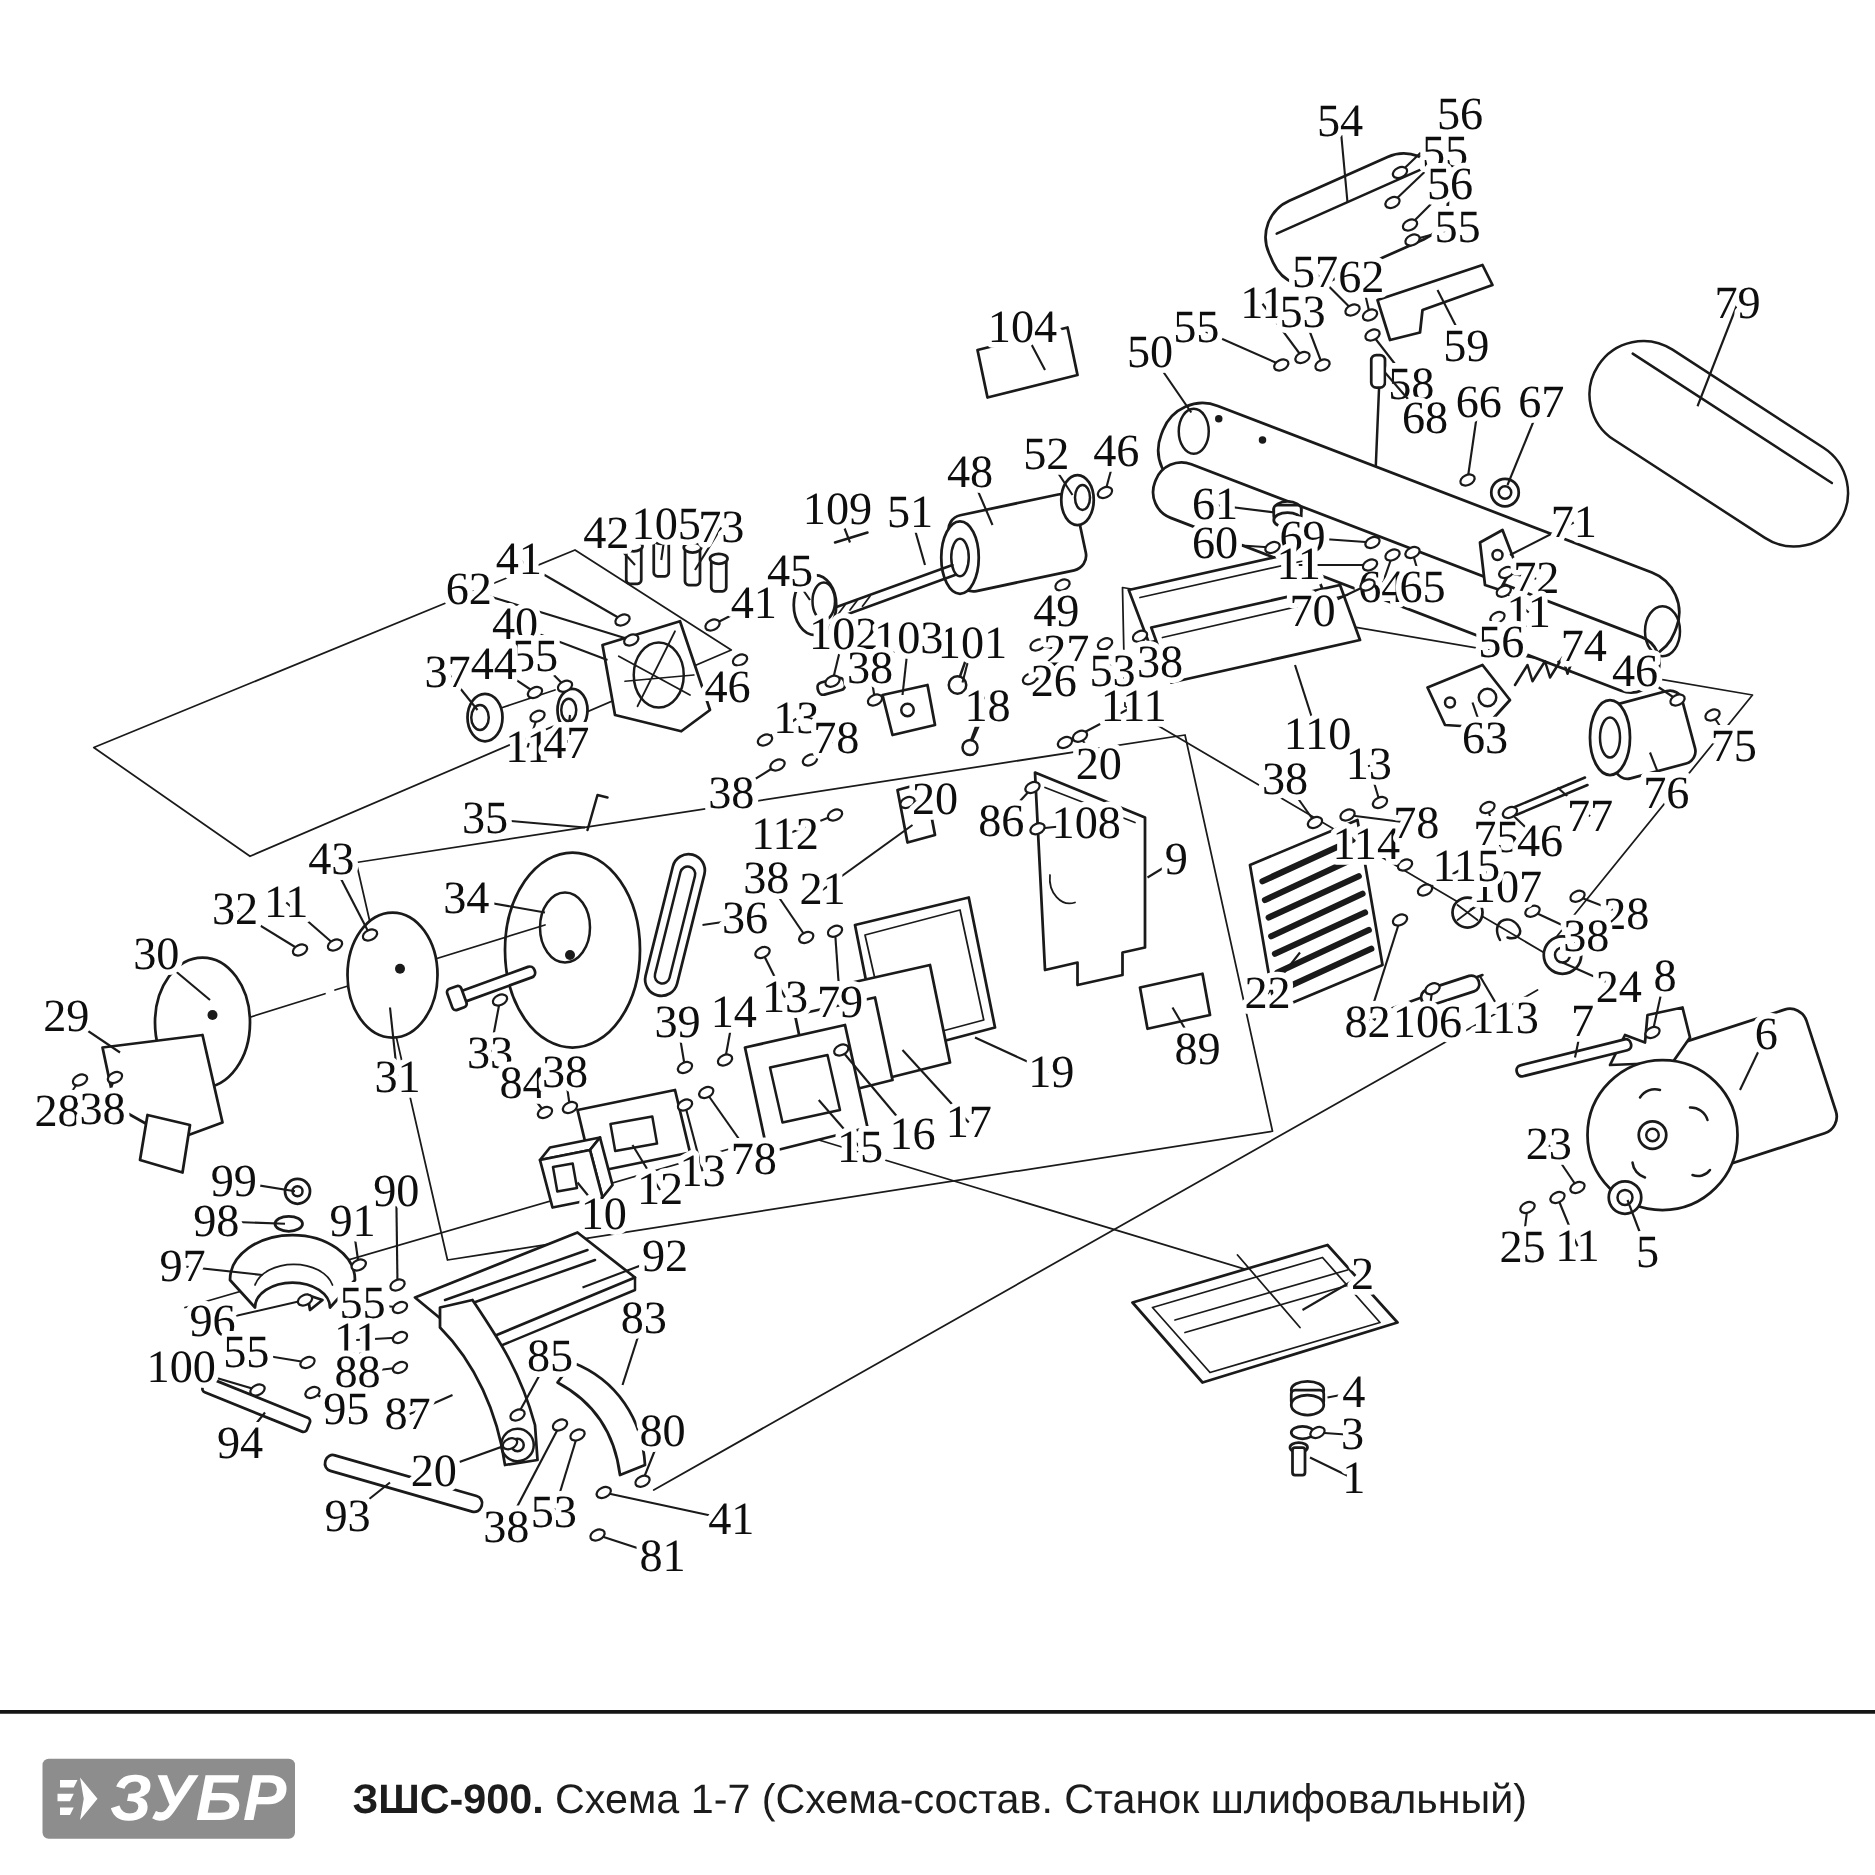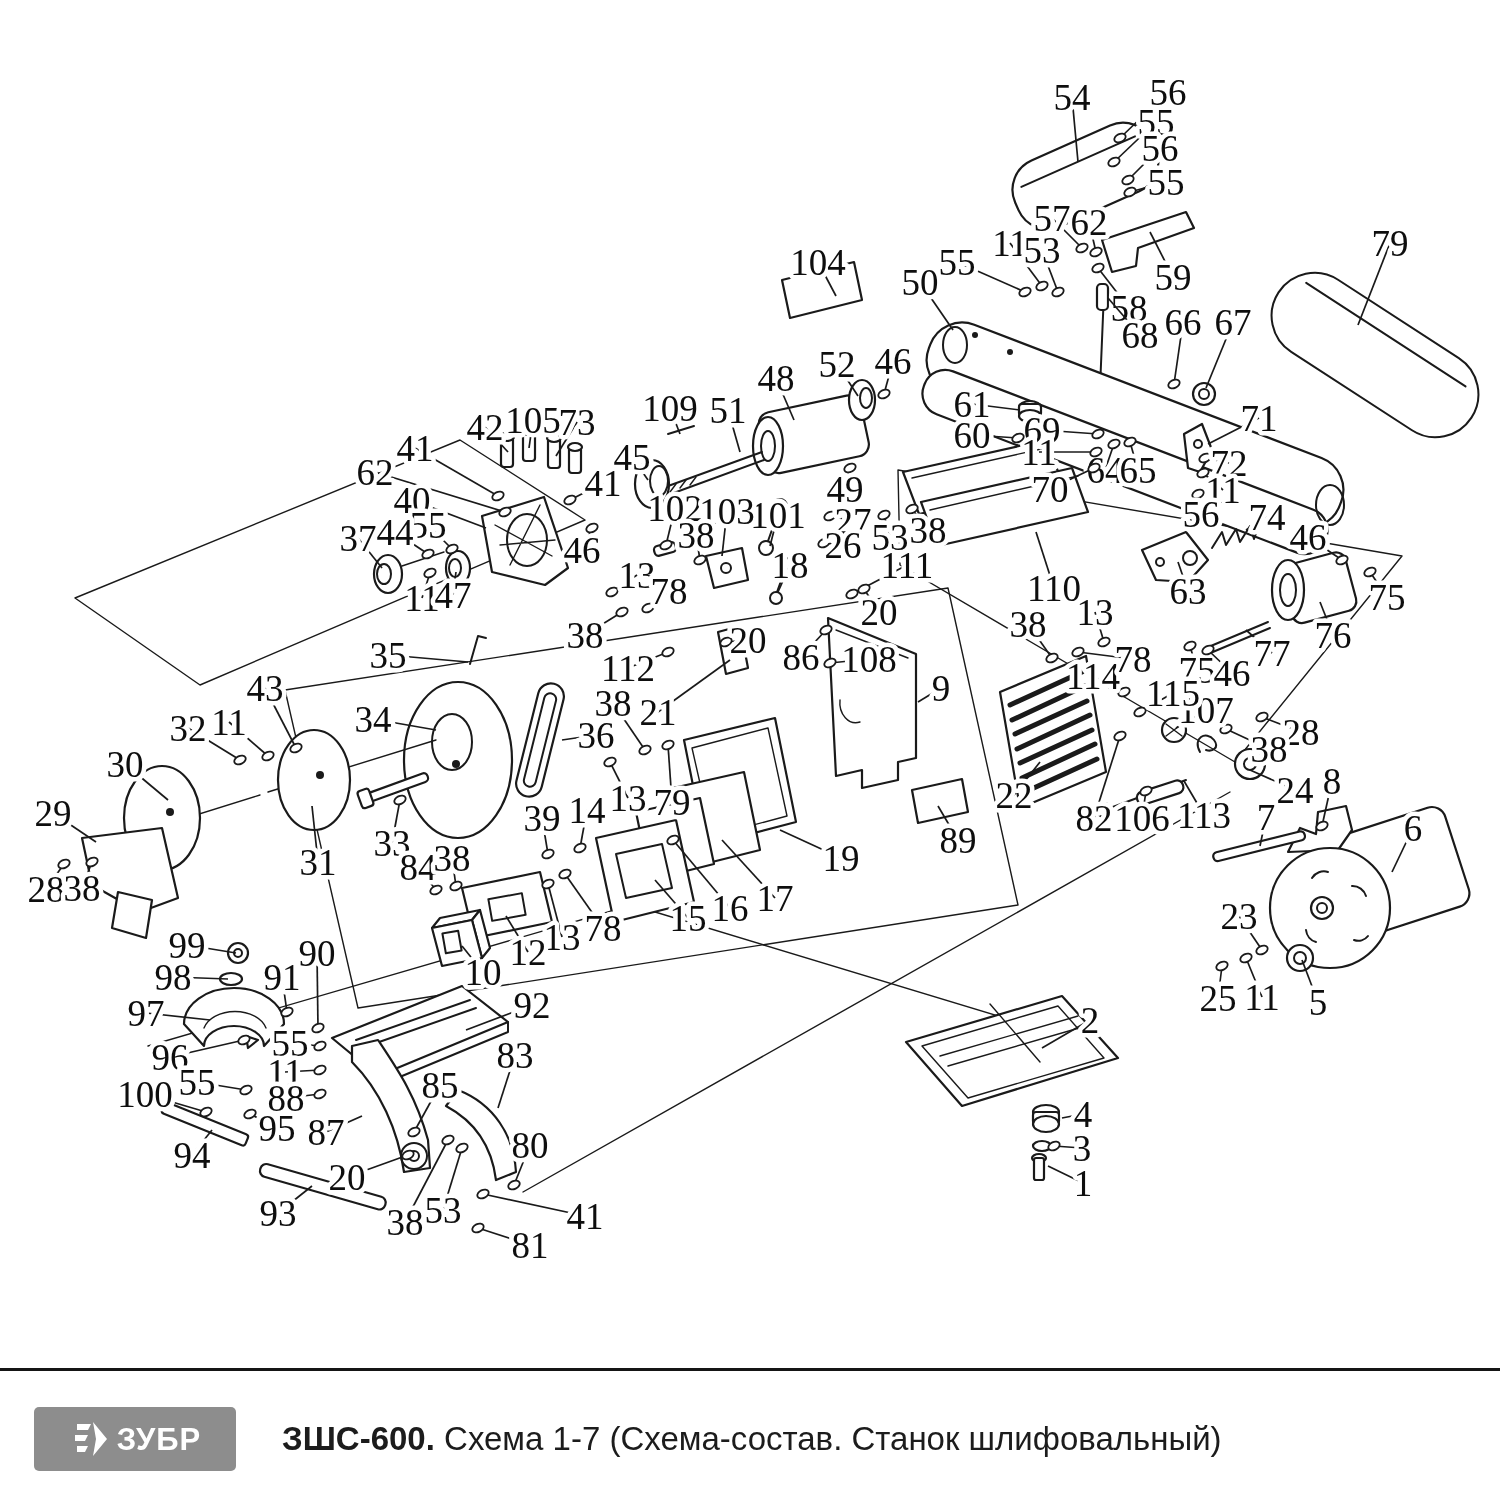--- a/index.html
+++ b/index.html
@@ -12,21 +12,21 @@
   .thin{stroke-width:1.4;}
   .sl{stroke:var(--line);stroke-width:5;stroke-linecap:round;}
   .ld{stroke:var(--line);stroke-width:1.7;}
   .fd{fill:#fff;stroke:var(--line);stroke-width:1.8;}
   .cl{font:37px "Liberation Serif", serif;fill:#0e0e0e;text-anchor:middle;dominant-baseline:central;
       paint-order:stroke;stroke:#ffffff;stroke-width:9;stroke-linejoin:round;}
   .divider{position:absolute;left:0;top:1368px;width:1500px;height:3px;background:#151515;}
   .footer{position:absolute;left:0;top:1396px;width:1500px;height:86px;display:flex;align-items:center;}
   .logo{width:202px;height:64px;background:var(--logobg);border-radius:5px;margin-left:34px;
         display:flex;align-items:center;justify-content:center;gap:6px;flex:none;}
-  .logo-text{color:#fff;font-weight:bold;font-size:31px;letter-spacing:1px;line-height:1;}
+  .logo-text{color:#fff;font-weight:bold;font-style:italic;font-size:52px;letter-spacing:1px;line-height:1;}
   .title{margin-left:46px;font-size:33px;color:var(--titlecol);white-space:nowrap;}
   .title .model{font-weight:bold;}
 </style>
 </head>
 <body>
 
 <div class="stage">
   <svg id="diagram" width="1500" height="1368" viewBox="0 0 1500 1368">
 
     <g class="o thin">
@@ -707,16 +707,16 @@
     <div class="logo">
       <svg width="42" height="42" viewBox="0 0 42 42">
         <path fill="#ffffff" d="M8 6 h14 l-3 6 h-11 z"></path>
         <path fill="#ffffff" d="M6 17 h13 l-3 6 h-10 z"></path>
         <path fill="#ffffff" d="M8 28 h11 l-3 6 h-8 z"></path>
         <path fill="#ffffff" d="M24 4 L38 21 L24 38 L27 21 Z"></path>
       </svg>
       <span class="logo-text">ЗУБР</span>
     </div>
     <div class="title">
-      <span class="model">ЗШС-600.</span><span> Схема 1-7 (Схема-состав. Станок шлифовальный)</span>
+      <span class="model">ЗШС-900.</span><span> Схема 1-7 (Схема-состав. Станок шлифовальный)</span>
     </div>
   </div>
 </div>
 
 </body></html>

